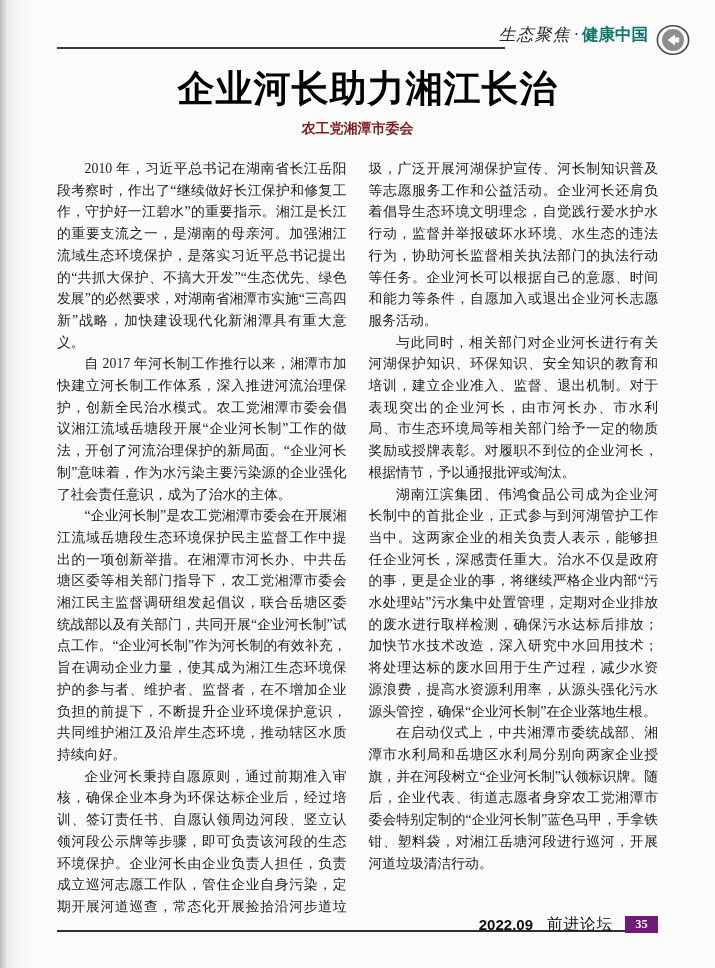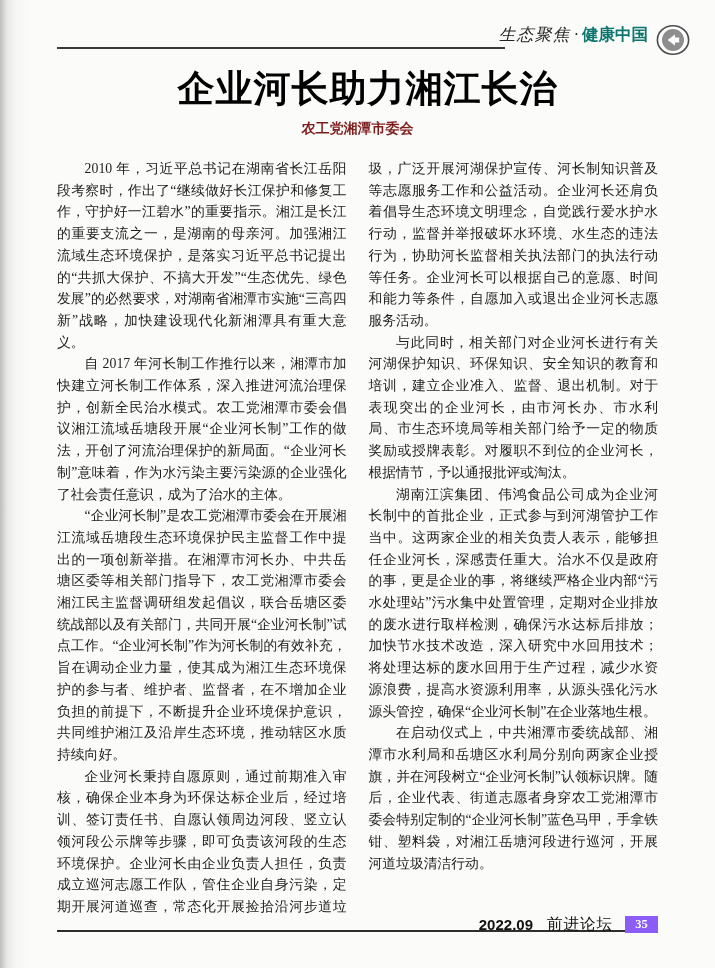--- a/index.html
+++ b/index.html
@@ -87,21 +87,21 @@
     font-weight: bold; font-size: 15px; color: #111;
   }
   .journal {
     font-family: "Liberation Sans", sans-serif;
     font-weight: normal; font-size: 15.5px; letter-spacing: 1px;
     margin-left: 14px; color: #111;
   }
   .page-badge {
     margin-left: 12px;
     width: 33px; height: 17px;
-    background: #8b5cf6; color: #ffffff;
+    background: #701a75; color: #ffffff;
     font-family: "Liberation Serif", serif;
     font-size: 12.5px; font-weight: bold;
     display: flex; align-items: center; justify-content: center;
   }
 </style>
 </head>
 <body>
 
 <div class="left-edge-shadow"></div>
 

